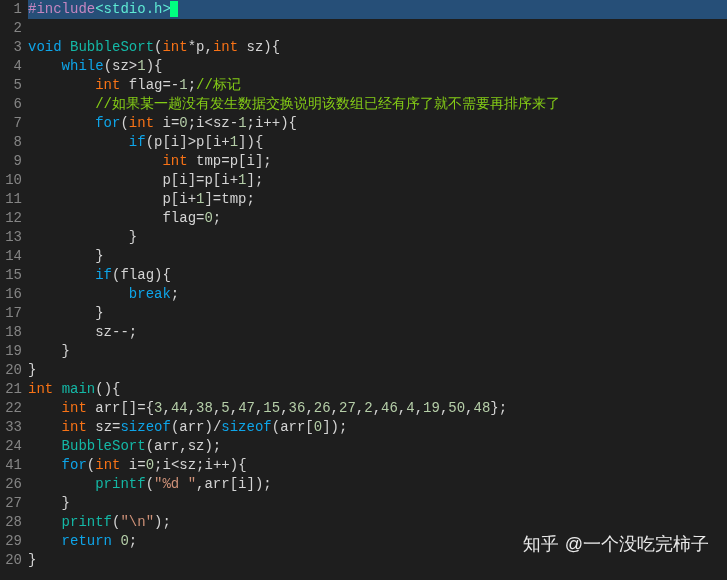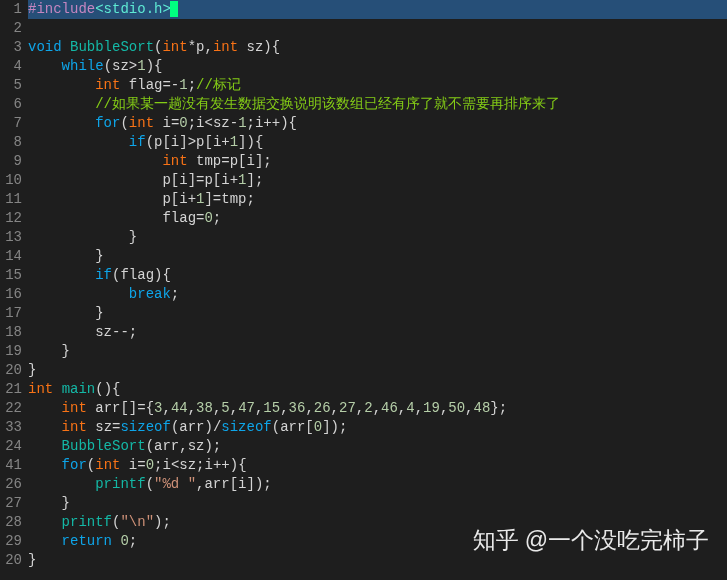--- a/index.html
+++ b/index.html
@@ -59,21 +59,21 @@
     background: #00ff80;
     vertical-align: middle;
     margin-left: -1px;
   }
   .watermark {
     position: absolute;
     right: 18px;
     bottom: 24px;
     color: #ffffff;
     font-family: "PingFang SC", "Microsoft YaHei", sans-serif;
-    font-size: 23px;
+    font-size: 18px;
     opacity: 0.9;
     display: flex;
     align-items: center;
     gap: 6px;
   }
   .watermark .brand { font-weight: 500; }
 </style>
 </head>
 <body>
 

